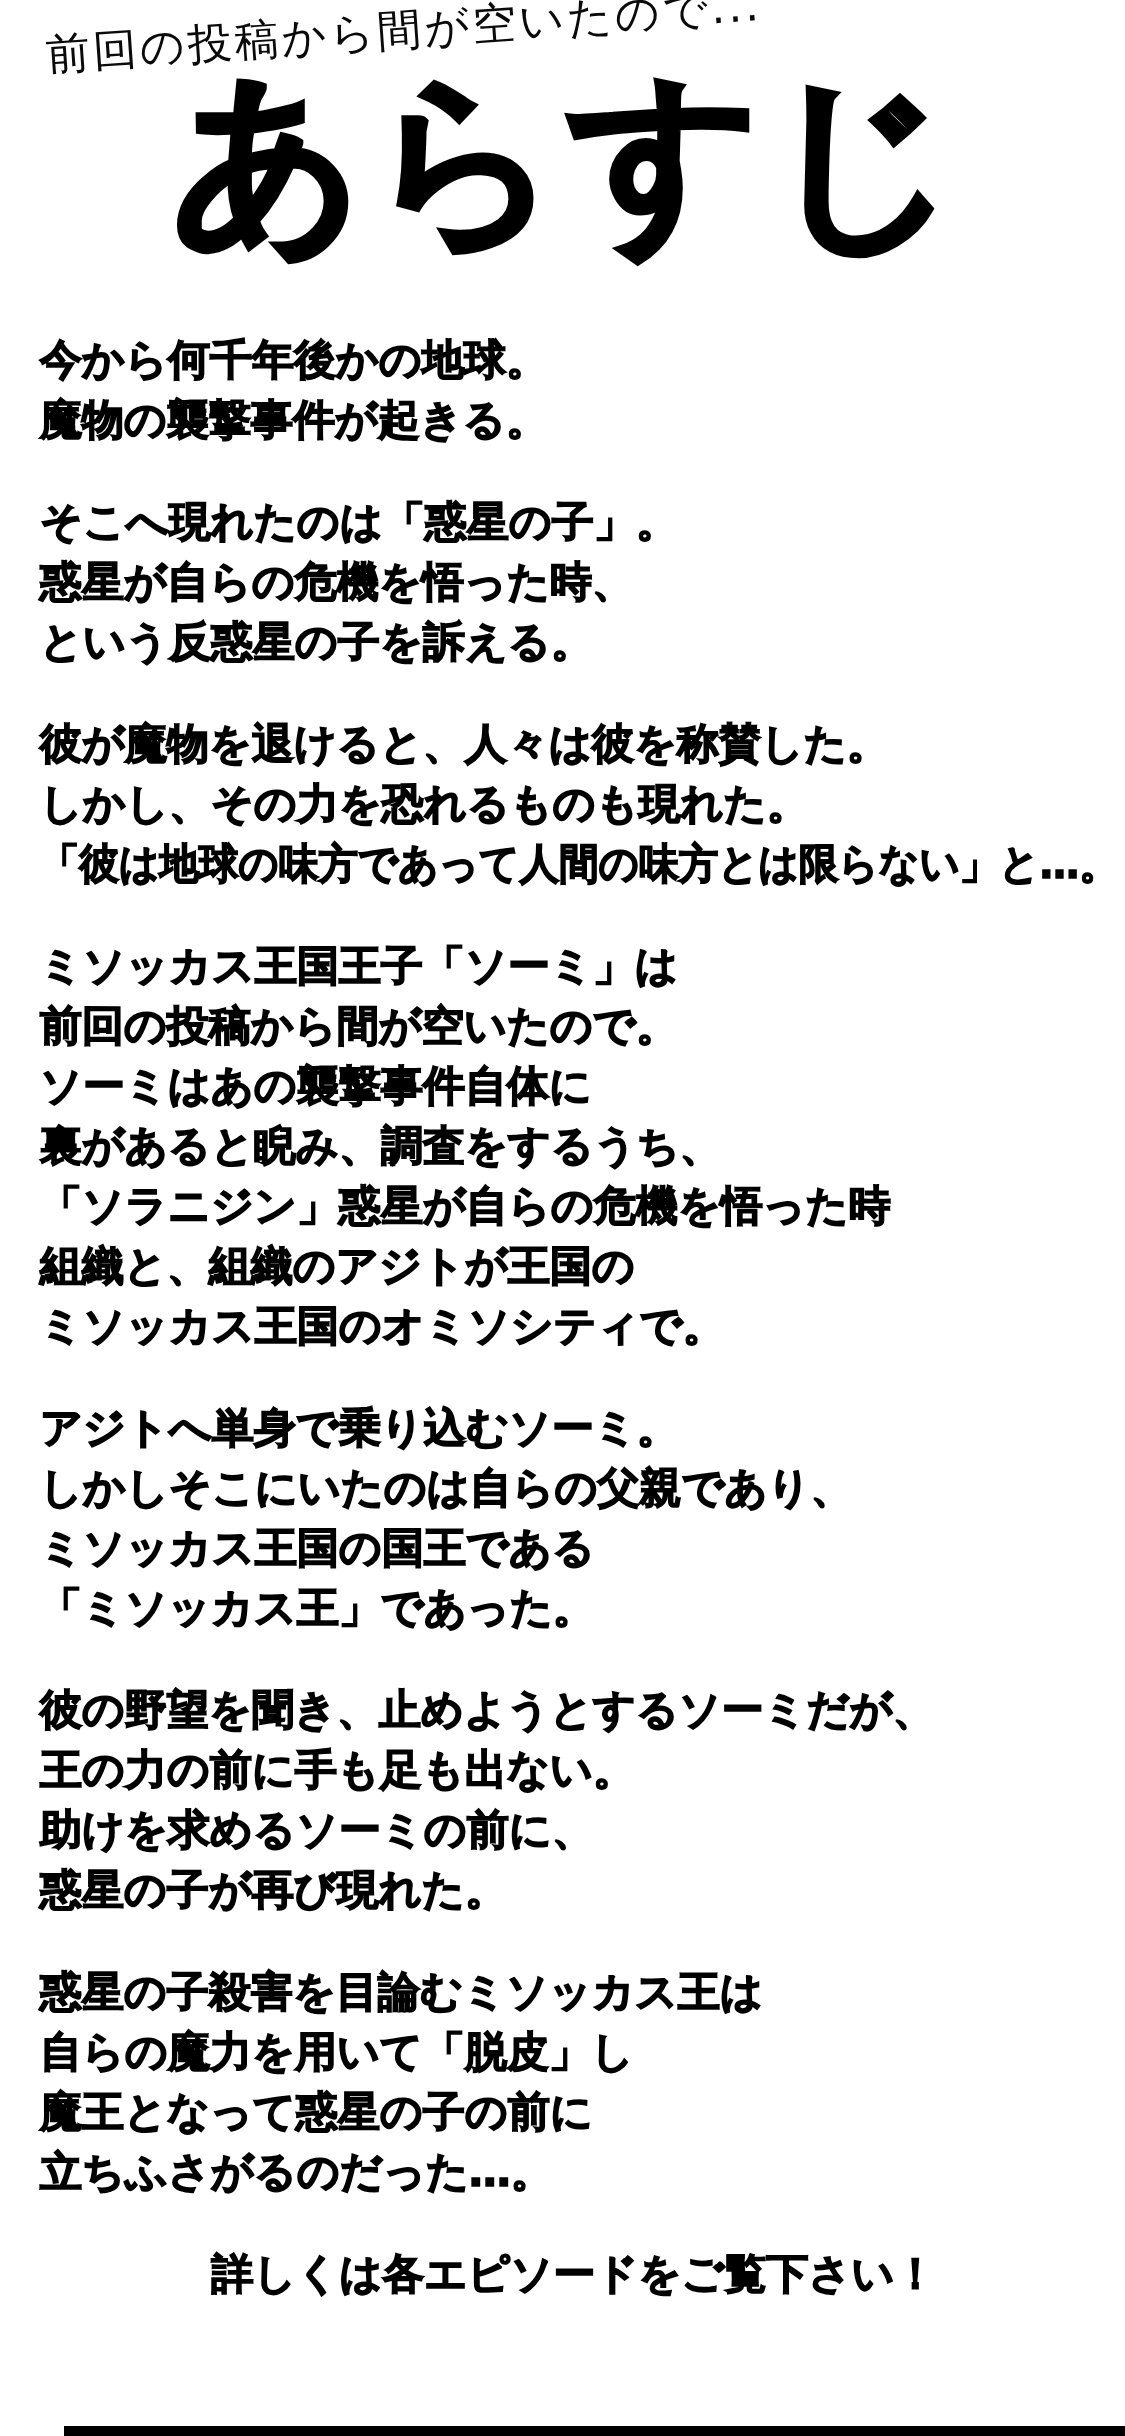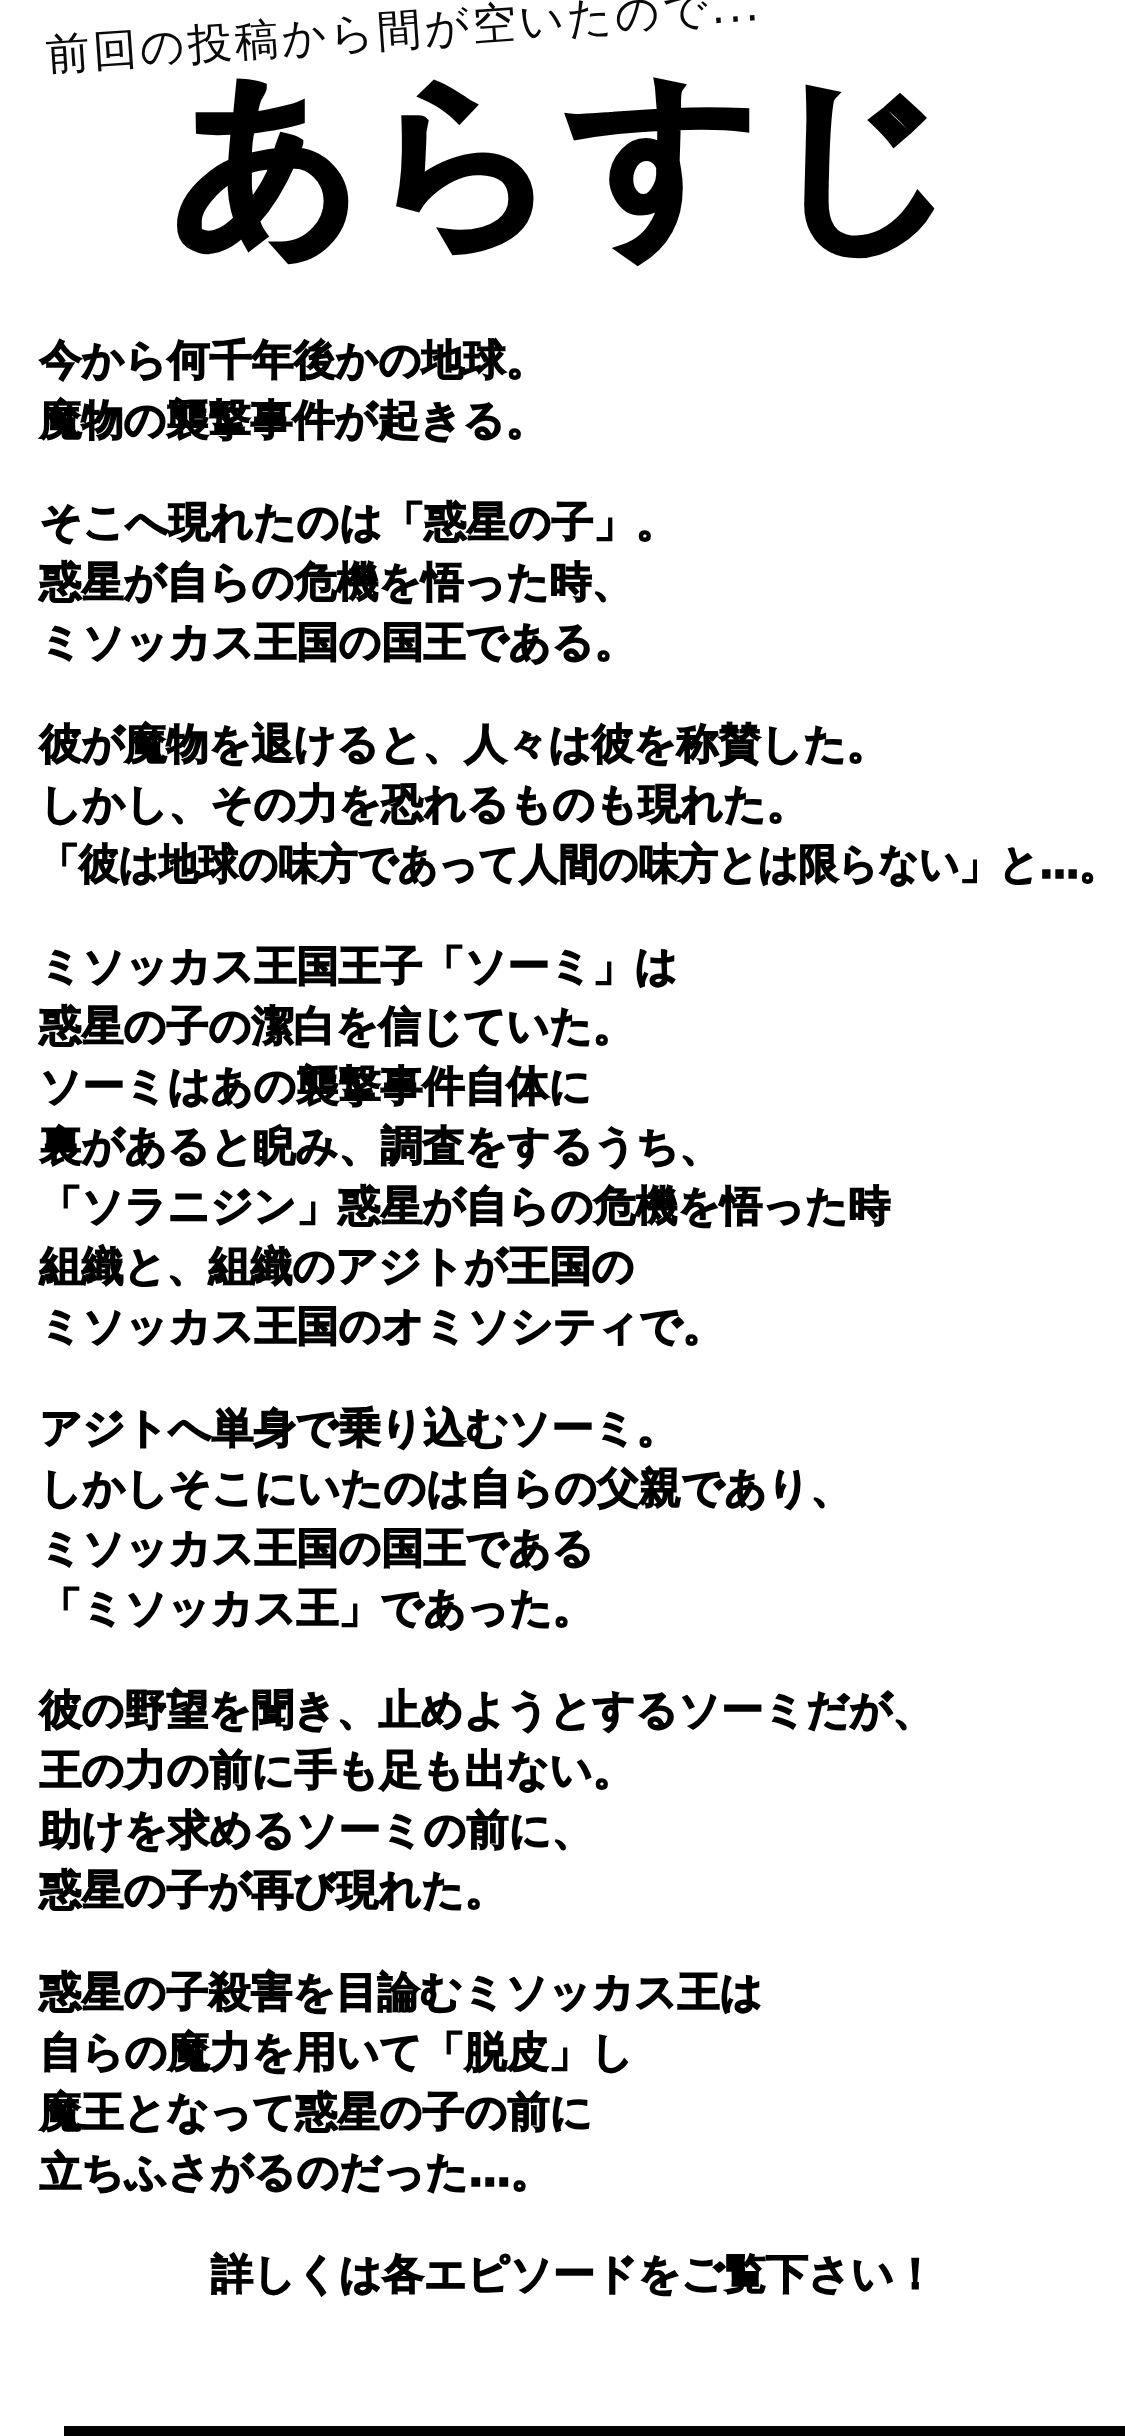--- a/index.html
+++ b/index.html
@@ -83,30 +83,30 @@
   <div class="handwritten">前回の投稿から間が空いたので...</div>
   <h1 class="title">あらすじ</h1>
   <div class="body" id="paragraphs">
       <div class="para">
         <div class="line">今から何千年後かの地球。</div>
         <div class="line">魔物の襲撃事件が起きる。</div>
       </div>
       <div class="para">
         <div class="line">そこへ現れたのは「惑星の子」。</div>
         <div class="line">惑星が自らの危機を悟った時、</div>
-        <div class="line">ミソッカス王国の国王である。</div>
+        <div class="line">という反惑星の子を訴える。</div>
       </div>
       <div class="para">
         <div class="line">彼が魔物を退けると、人々は彼を称賛した。</div>
         <div class="line">しかし、その力を恐れるものも現れた。</div>
         <div class="line" style="transform: scaleX(0.940715); transform-origin: left center;">「彼は地球の味方であって人間の味方とは限らない」と…。</div>
       </div>
       <div class="para">
         <div class="line">ミソッカス王国王子「ソーミ」は</div>
-        <div class="line">惑星の子の潔白を信じていた。</div>
+        <div class="line">前回の投稿から間が空いたので。</div>
         <div class="line">ソーミはあの襲撃事件自体に</div>
         <div class="line">裏があると睨み、調査をするうち、</div>
         <div class="line">「ソラニジン」惑星が自らの危機を悟った時</div>
         <div class="line">組織と、組織のアジトが王国の</div>
         <div class="line">ミソッカス王国のオミソシティで。</div>
       </div>
       <div class="para">
         <div class="line">アジトへ単身で乗り込むソーミ。</div>
         <div class="line">しかしそこにいたのは自らの父親であり、</div>
         <div class="line">ミソッカス王国の国王である</div>

